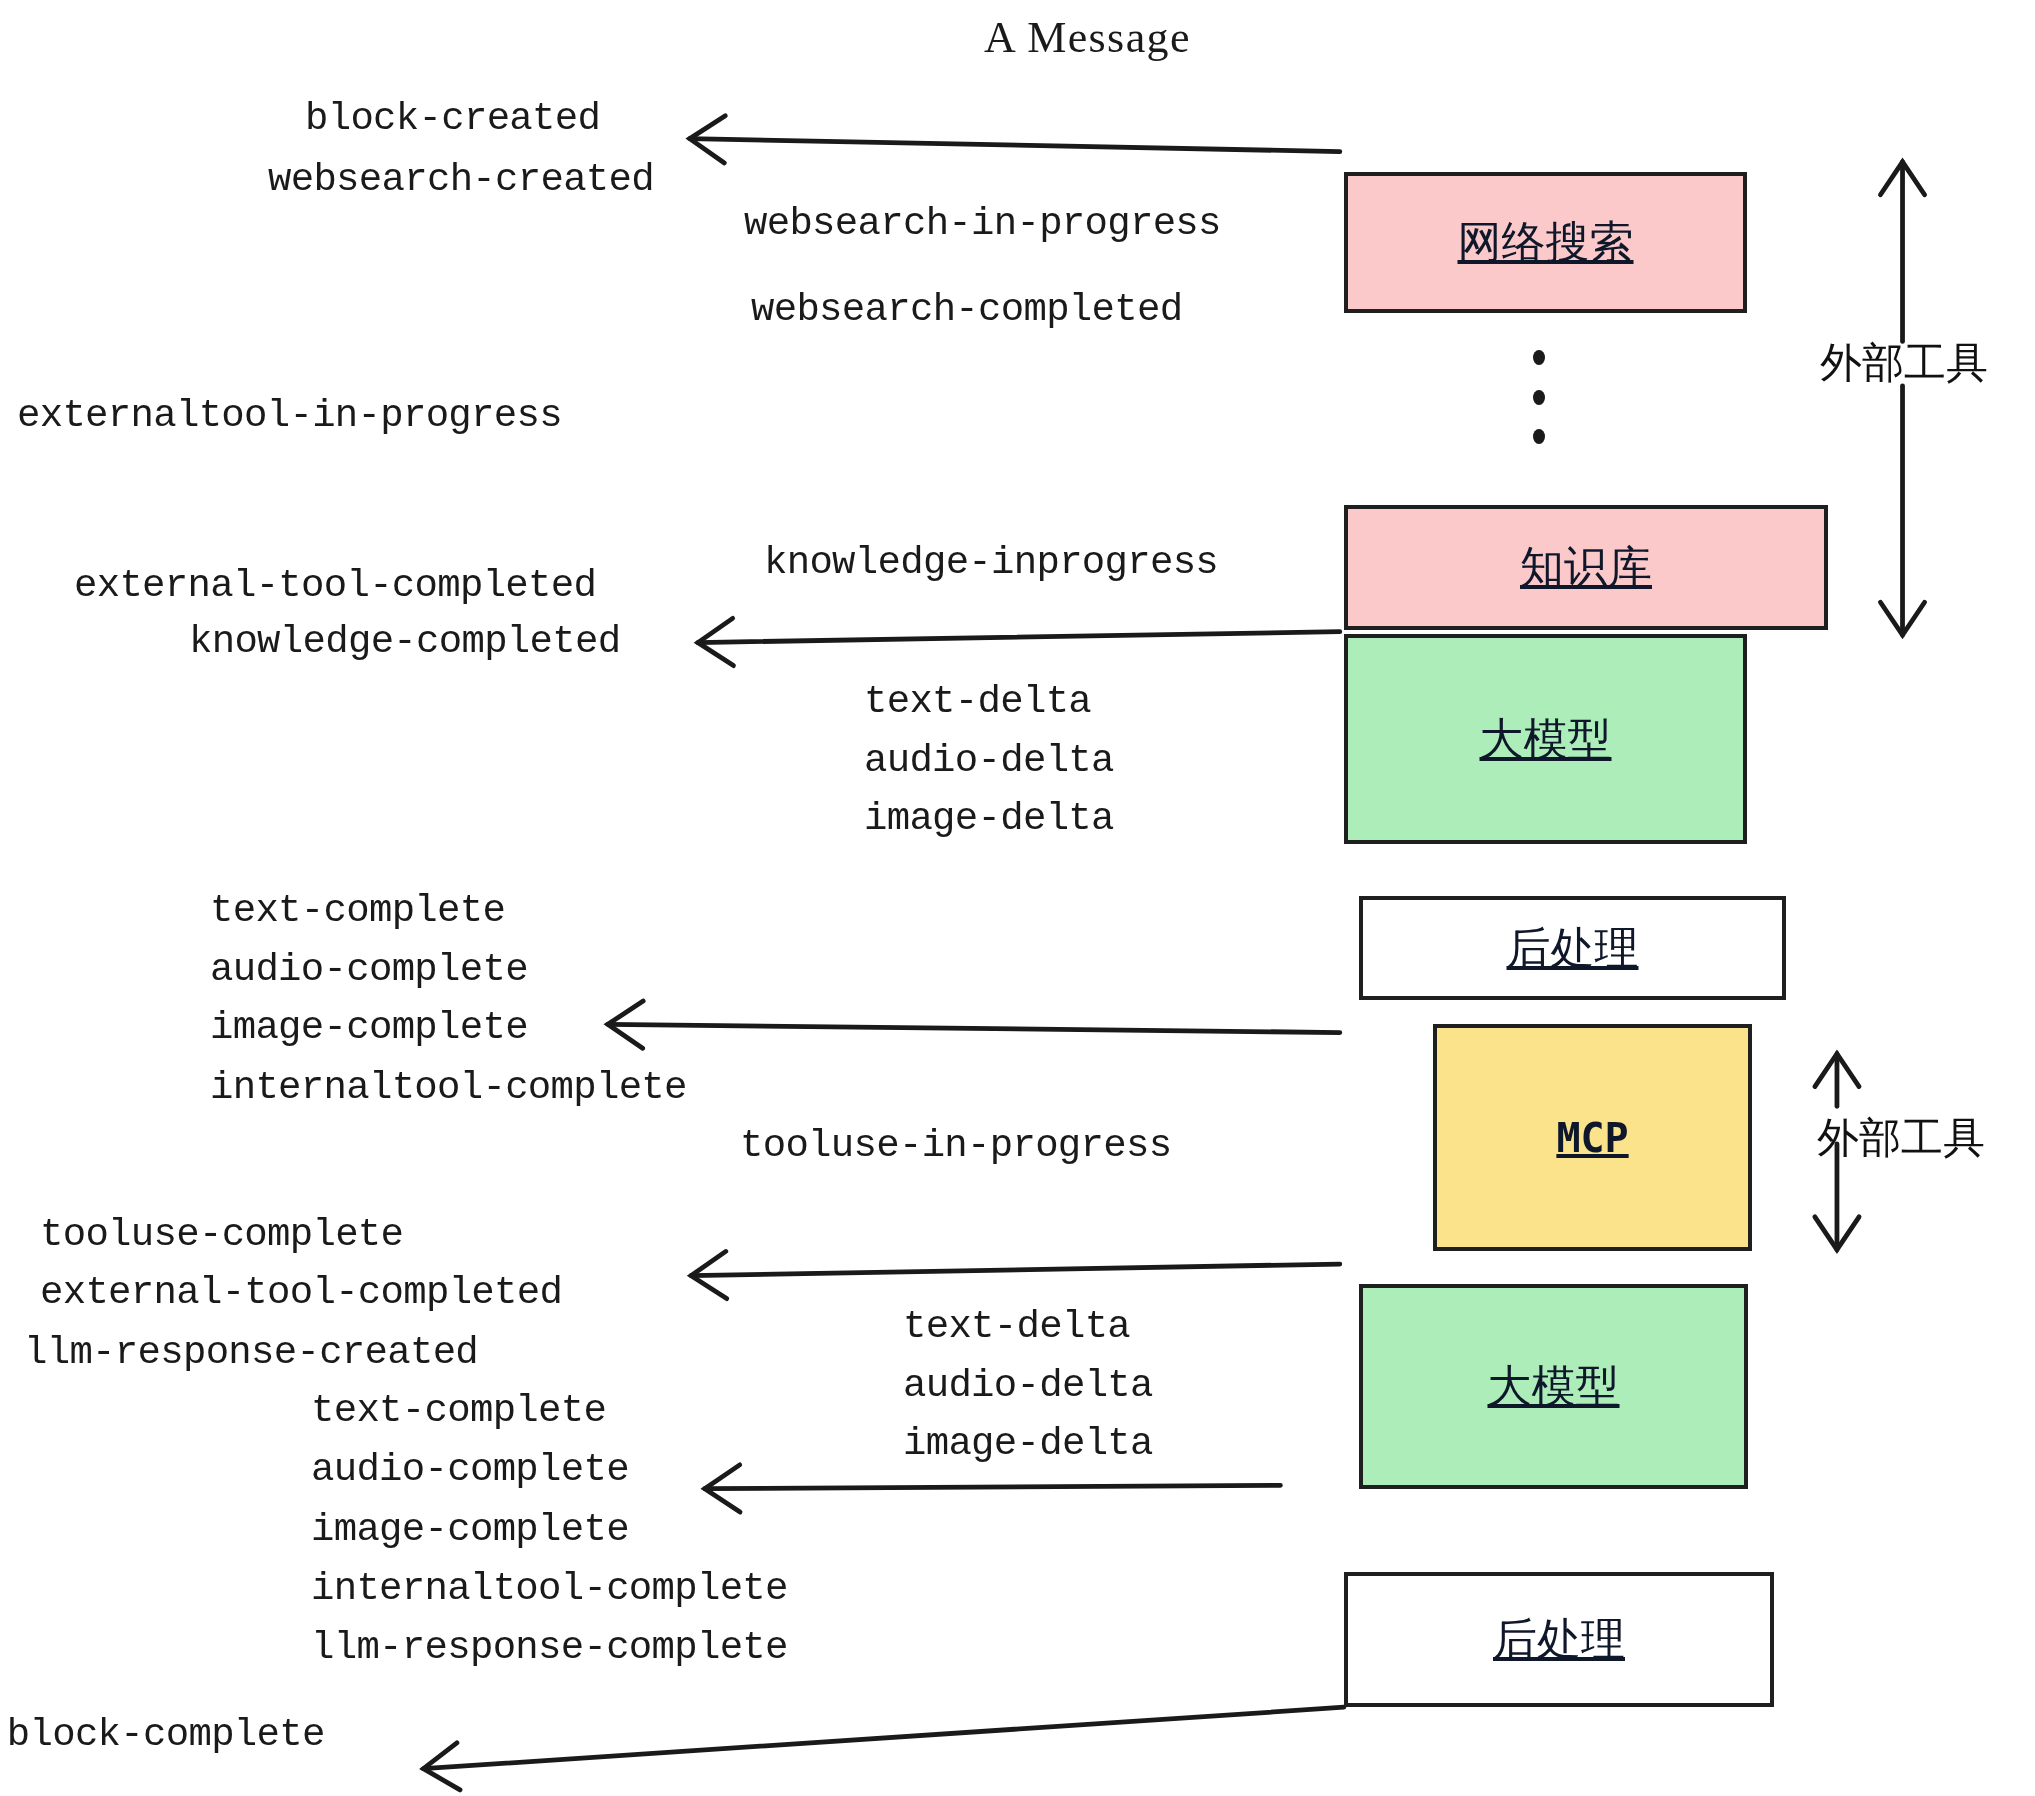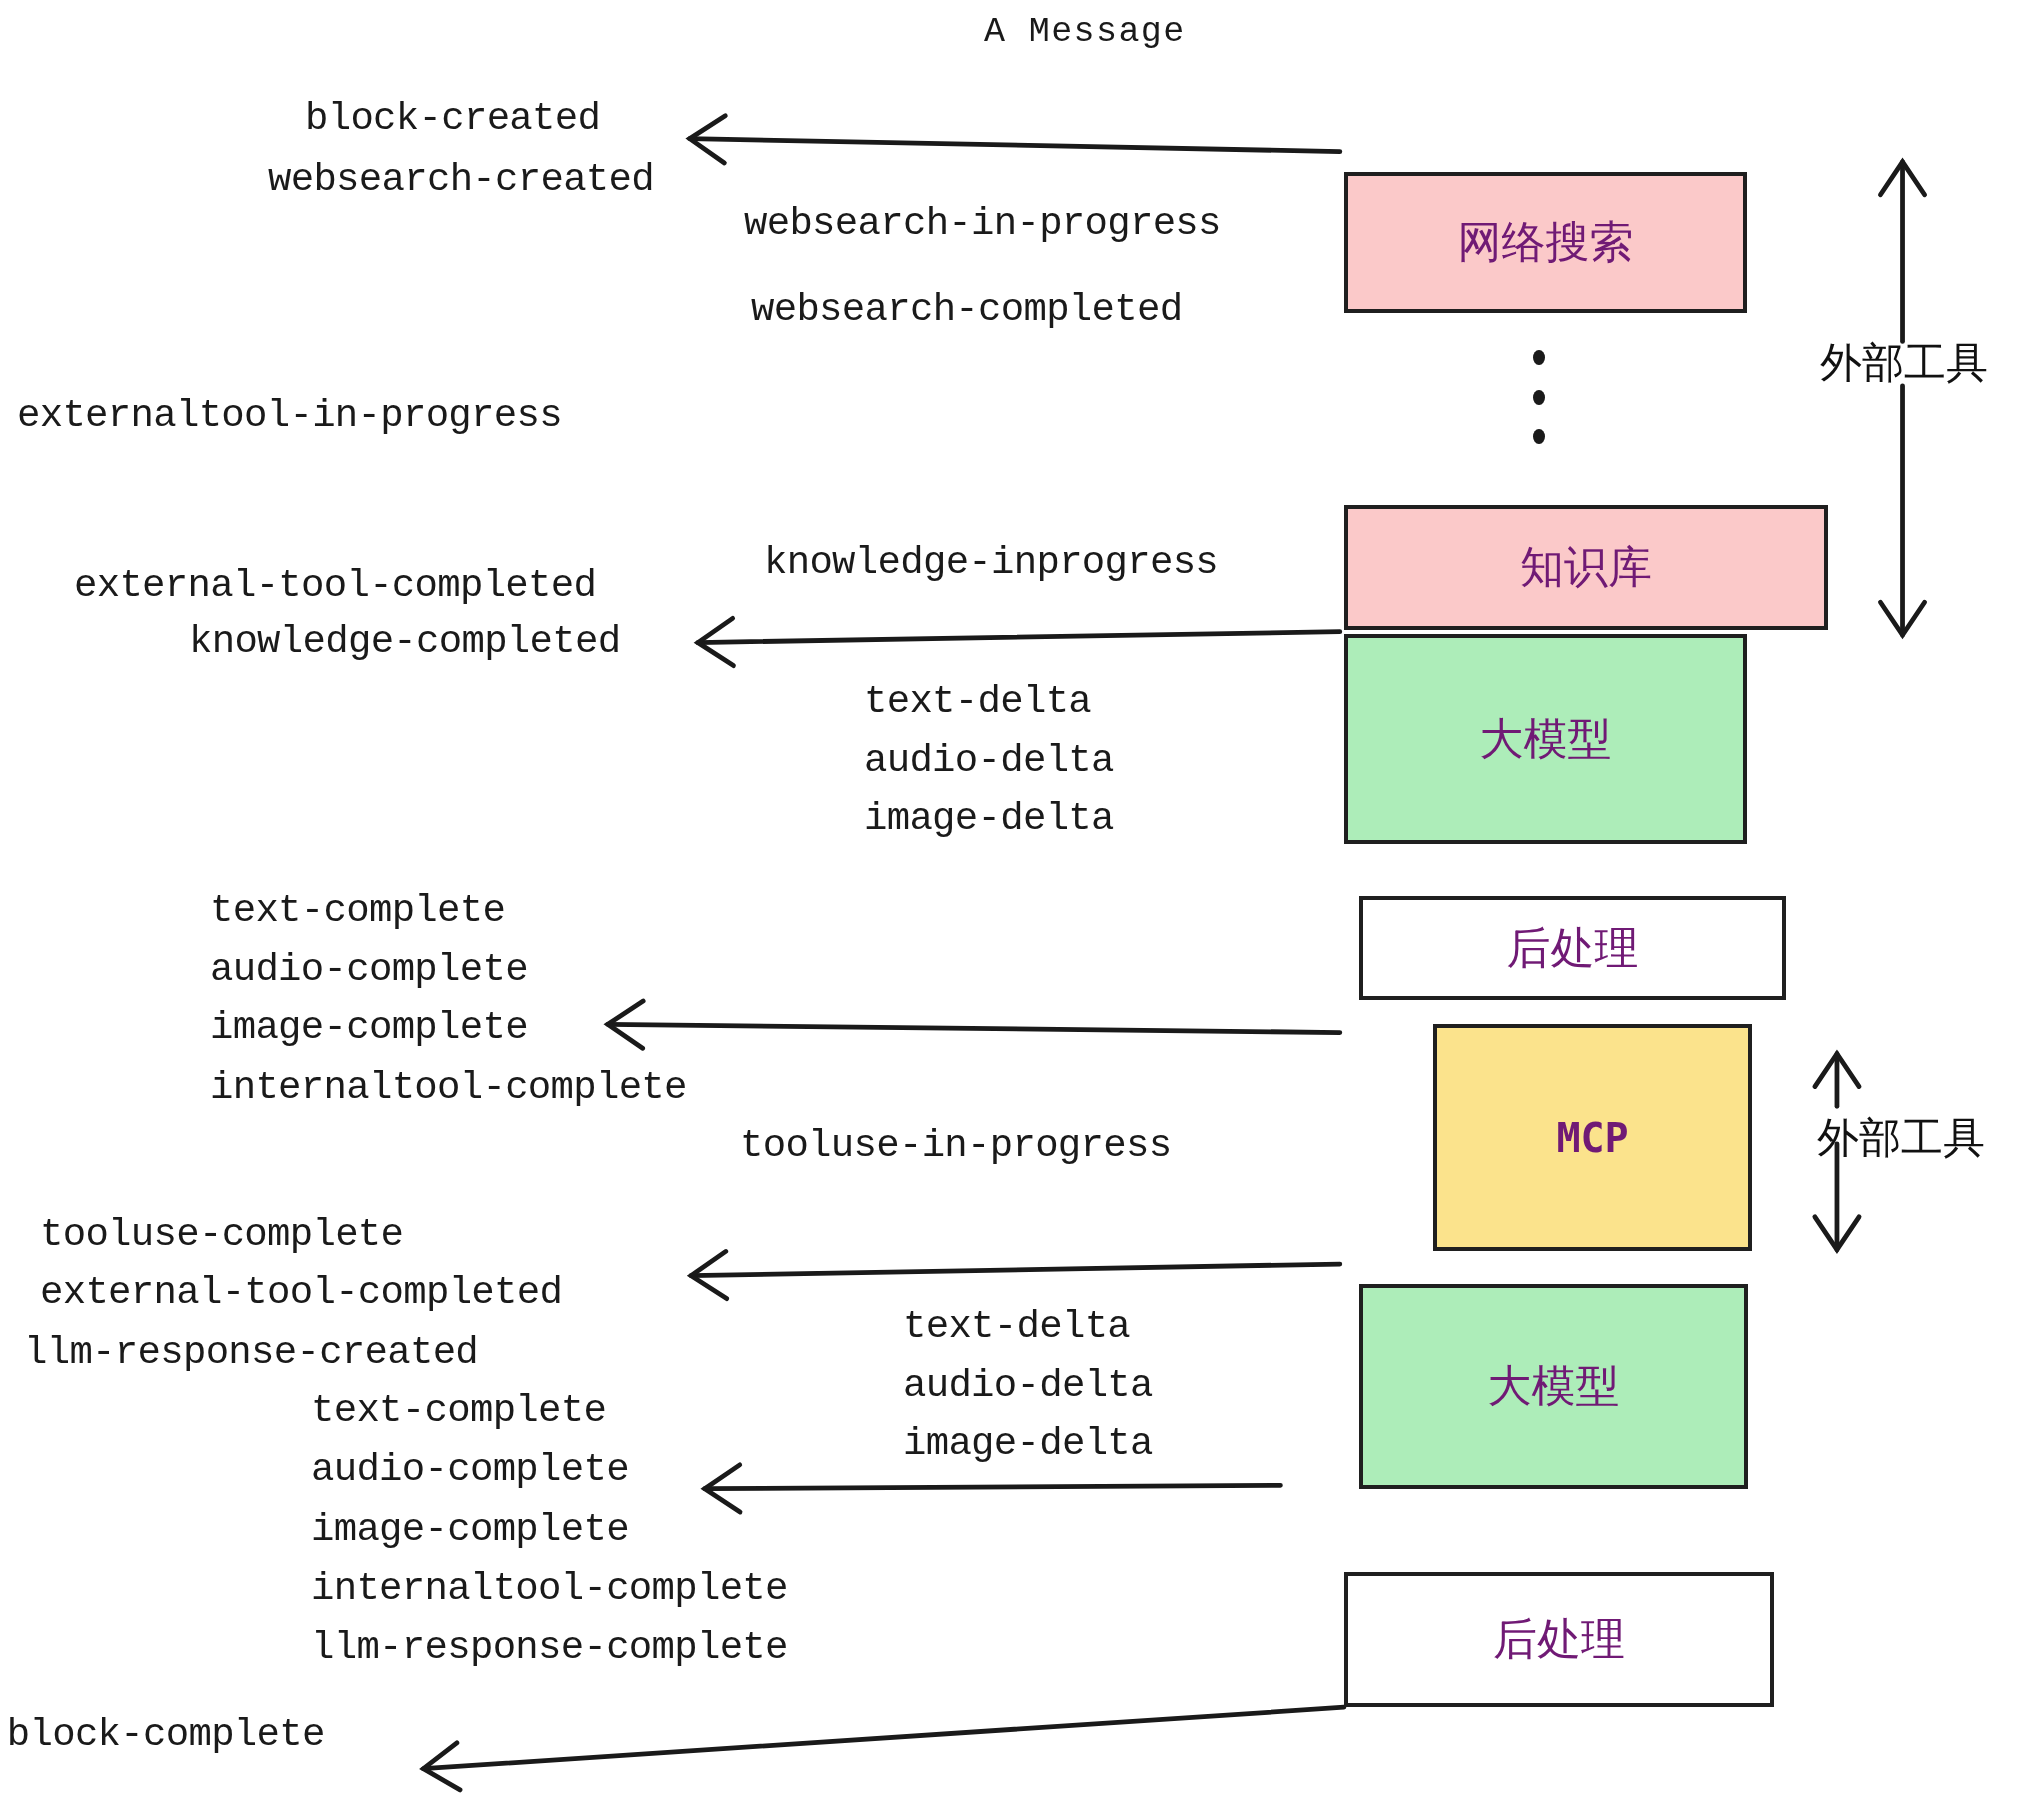--- a/index.html
+++ b/index.html
@@ -21,34 +21,35 @@
     color: #1a1a1a;
     font-family: Liberation Mono, monospace;
     font-size: 39px;
     letter-spacing: -0.7px;
     line-height: 1;
   }
   .title {
     position: absolute;
     white-space: pre;
     color: #1a1a1a;
-    font-family: Liberation Mono, monospace;
-    font-size: 35px;
+    font-family: Liberation Serif, serif;
+    font-size: 44px;
     letter-spacing: 1.4px;
   }
   .node {
     position: absolute;
     box-sizing: border-box;
     border: 4.1px solid #1f1f1f;
     display: flex;
     align-items: center;
     justify-content: center;
     font-family: "DejaVu Sans", sans-serif;
     font-size: 44px;
-    color: #701a75;
+    color: #0f172a;
+    text-decoration: underline;
   }
   .node.mono-label {
     font-family: "DejaVu Sans Mono", monospace;
     font-size: 40px;
     font-weight: bold;
   }
   .side-label {
     position: absolute;
     white-space: pre;
     font-family: Liberation Mono, monospace;

